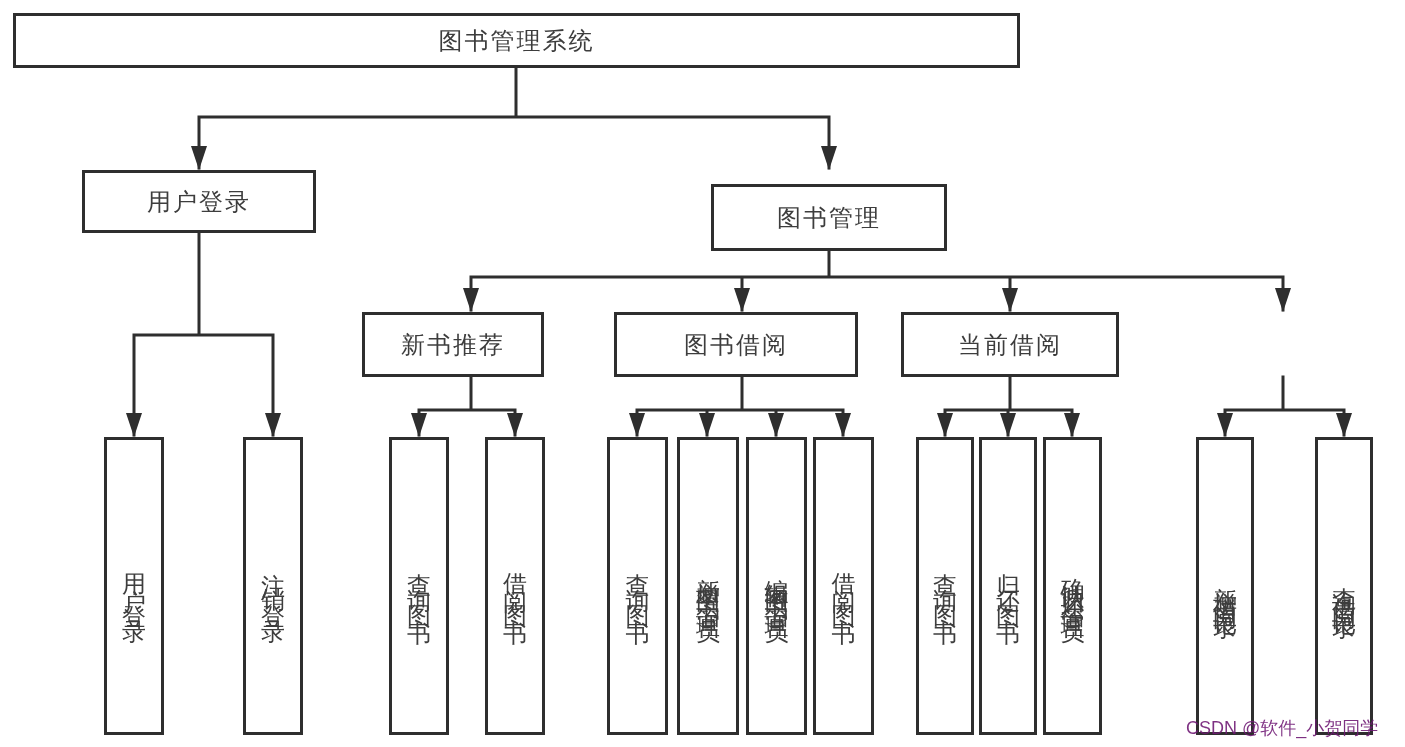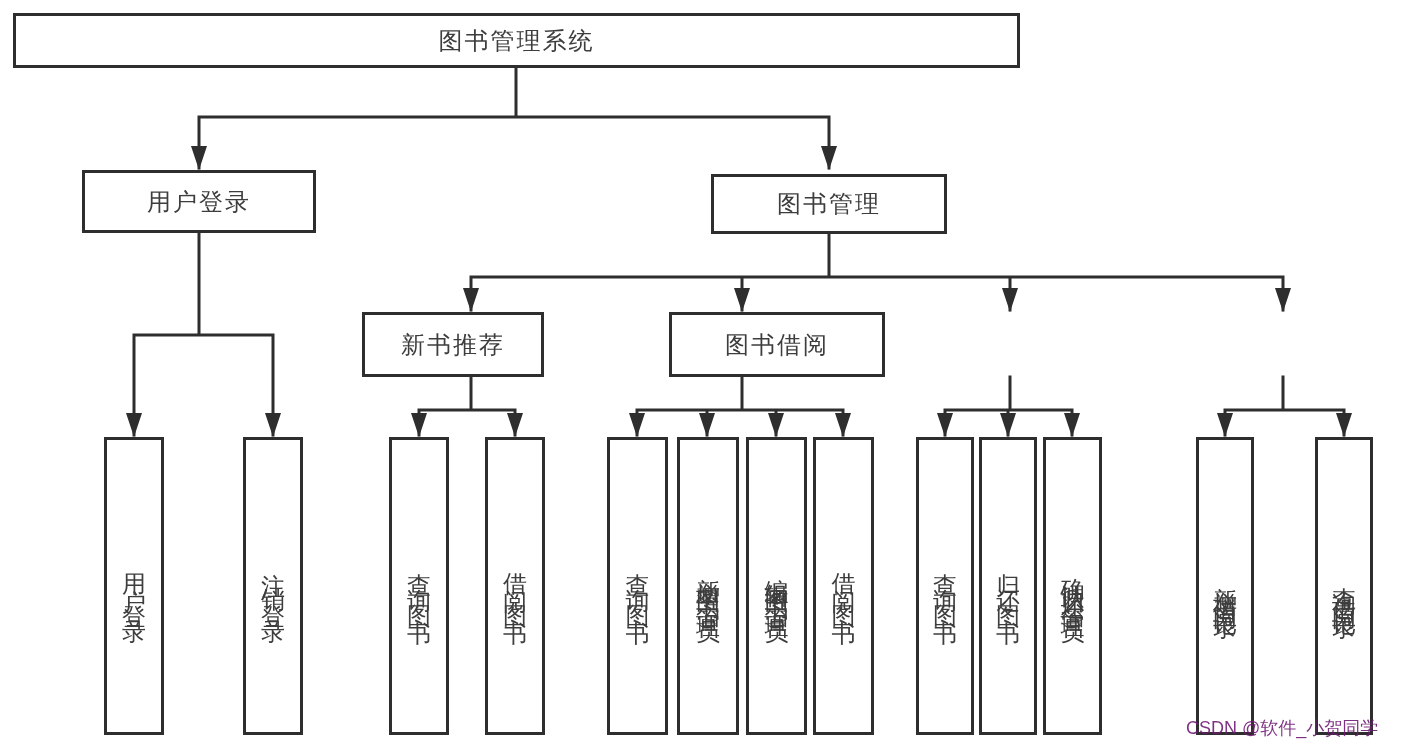--- a/index.html
+++ b/index.html
@@ -88,29 +88,32 @@
     </g>
   </svg>
 
   <div class="node hbox" style="left:13px; top:13px; width:1007px; height:55px">
     <span>图书管理系统</span>
   </div>
 
   <div class="node hbox" style="left:82px; top:170px; width:234px; height:63px">
     <span>用户登录</span>
   </div>
-  <div class="node hbox" style="left:711px; top:174px; width:236px; height:60px">
+  <div class="node hbox" style="left:711px; top:184px; width:236px; height:67px">
     <span>图书管理</span>
   </div>
 
   <div class="node hbox" style="left:362px; top:312px; width:182px; height:65px">
     <span>新书推荐</span>
   </div>
-  <div class="node hbox" style="left:669px; top:312px; width:216px; height:65px">
+  <div class="node hbox" style="left:614px; top:312px; width:244px; height:65px">
     <span>图书借阅</span>
+  </div>
+  <div class="node hbox" style="left:901px; top:312px; width:218px; height:65px">
+    <span>当前借阅</span>
   </div>
 
   <div class="node vbox vshort" style="left:104px; top:437px; width:60px; height:298px">
     <span>用户登录</span>
   </div>
   <div class="node vbox vshort" style="left:243px; top:437px; width:60px; height:298px">
     <span>注销登录</span>
   </div>
 
   <div class="node vbox vshort" style="left:389px; top:437px; width:60px; height:298px">

